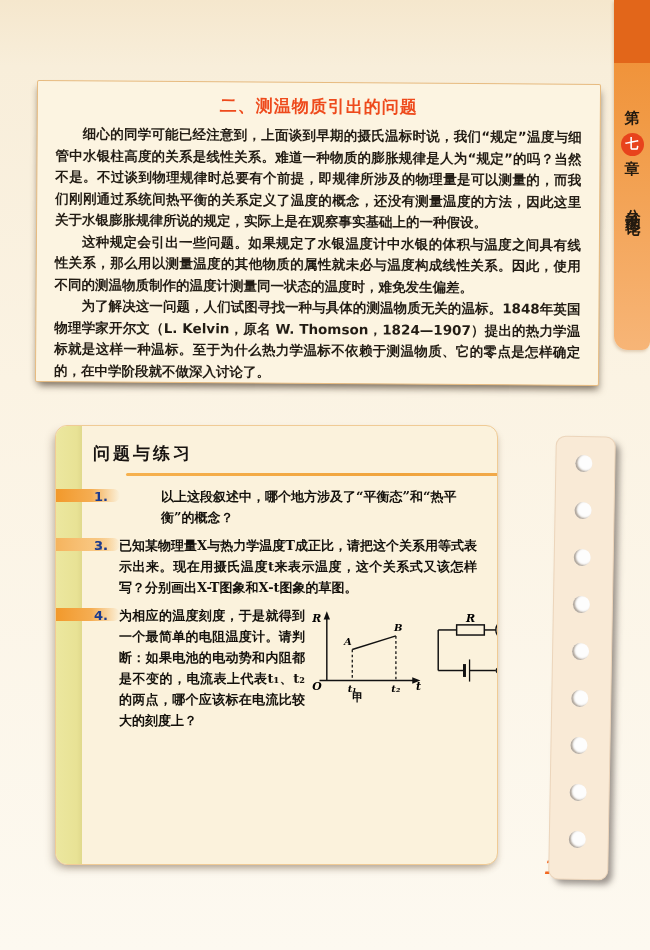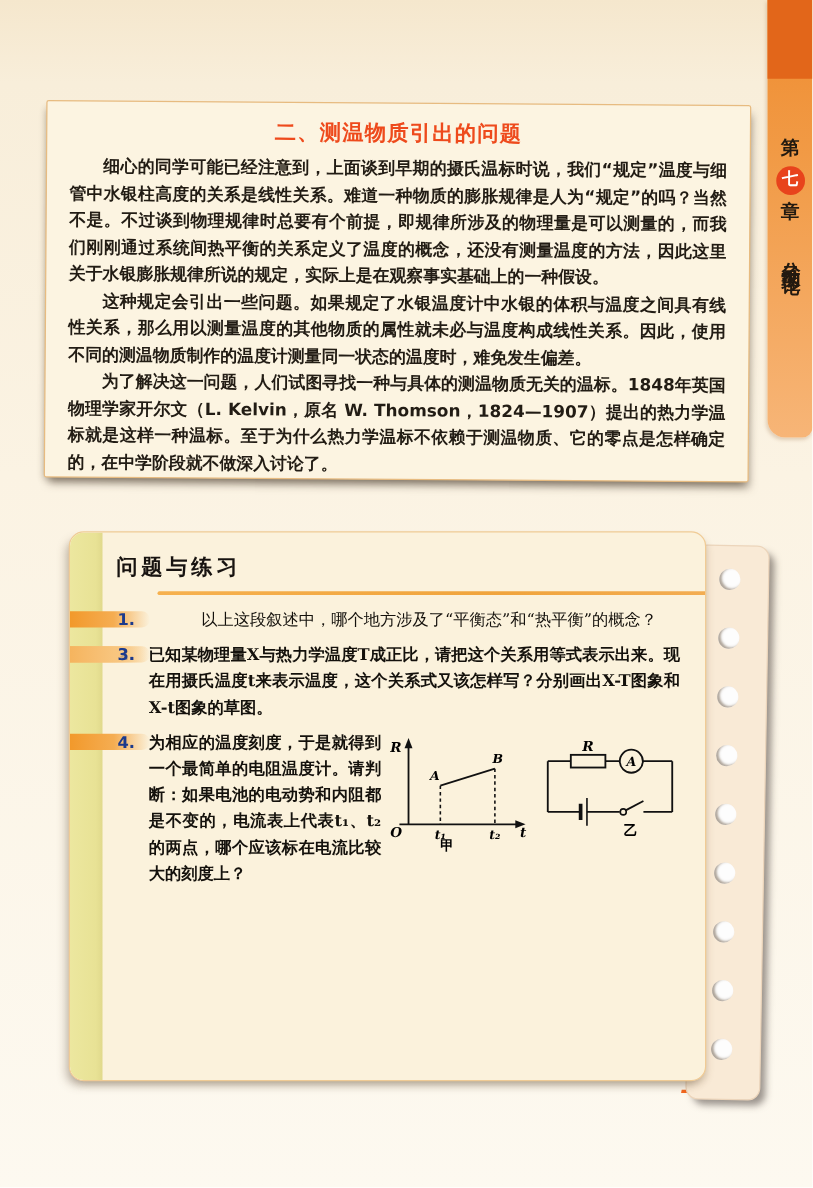--- a/index.html
+++ b/index.html
@@ -29,40 +29,40 @@
     font-weight:600;text-align:justify;}
 
   
   .punch-strip{position:absolute;left:552px;top:436px;width:58px;height:442px;
     background:#f9ead6;border:1px solid #ecd5bb;border-radius:10px;
     box-shadow:5px 5px 6px -1px rgba(60,50,45,.5);transform:rotate(1deg);z-index:1;}
   .hole{position:absolute;left:19px;width:17px;height:17px;border-radius:50%;background:#fdfdfd;
     box-shadow:inset 2px -1px 2px rgba(160,148,135,.85);}
 
   
-  .card2{position:absolute;left:55px;top:425px;width:510px;height:440px;z-index:2;
+  .card2{position:absolute;left:55px;top:425px;width:443px;height:440px;z-index:2;
     background:#fbf2dc;border:1px solid #f0cb95;border-radius:12px;
     box-shadow:-4px 5px 8px -2px rgba(90,70,50,.35),2px 4px 6px -2px rgba(120,90,60,.25);
     box-sizing:border-box;overflow:hidden;}
   .left-strip{position:absolute;left:0;top:0;width:26px;height:100%;
     background:linear-gradient(90deg,#ece79f 0%,#e8e295 80%,#e0d98c 100%);
     border-radius:11px 0 0 11px;}
   .ex-header{position:relative;padding:16px 0 0 37px;}
   .ex-title{margin:0;font-size:17px;font-weight:bold;color:#171310;letter-spacing:3px;}
   .ex-underline{margin:8px 0 0 33px;width:460px;height:3px;border-radius:2px;
     background:linear-gradient(90deg,#f6b14e,#f0a43c 60%,#f3ae55);}
   .ex-items{position:relative;margin-top:10px;}
   .ex-item{position:relative;padding:0 20px 0 63px;font-size:13px;line-height:21px;color:#14110c;}
   .ex-item + .ex-item{margin-top:7px;}
   .numbar{position:absolute;left:0;top:3px;width:64px;height:13px;border-radius:0 7px 7px 0;
     background:linear-gradient(90deg,#f2992b 0%,#f5ad52 55%,rgba(245,180,100,0) 100%);}
   .numbar.soft{background:linear-gradient(90deg,#f5b45e 0%,#f8c57e 55%,rgba(248,200,130,0) 100%);}
   .ex-num{position:absolute;left:38px;top:0;color:#1c3a8c;font-weight:bold;font-size:13px;line-height:21px;}
   .ex-text{font-family:"DejaVu Serif",serif;font-weight:600;text-align:justify;}
-  .ex-followup{font-family:"DejaVu Serif",serif;font-weight:400;padding-left:42px;}
+  .ex-followup{font-family:"DejaVu Serif",serif;font-weight:700;padding-left:42px;}
   .ex-row{display:flex;align-items:flex-start;}
   .ex-text.narrow{width:186px;flex:0 0 auto;}
 
   
   .fig{flex:1;margin:-6px 0 0 2px;display:flex;flex-direction:column;align-items:center;}
   .fig-panels{display:flex;align-items:flex-start;gap:4px;}
   .fig svg{display:block;}
   .sv-label{font-size:12px;font-weight:bold;}
   .sv-ital{font-style:italic;font-weight:bold;font-family:"DejaVu Serif",serif;}
 

